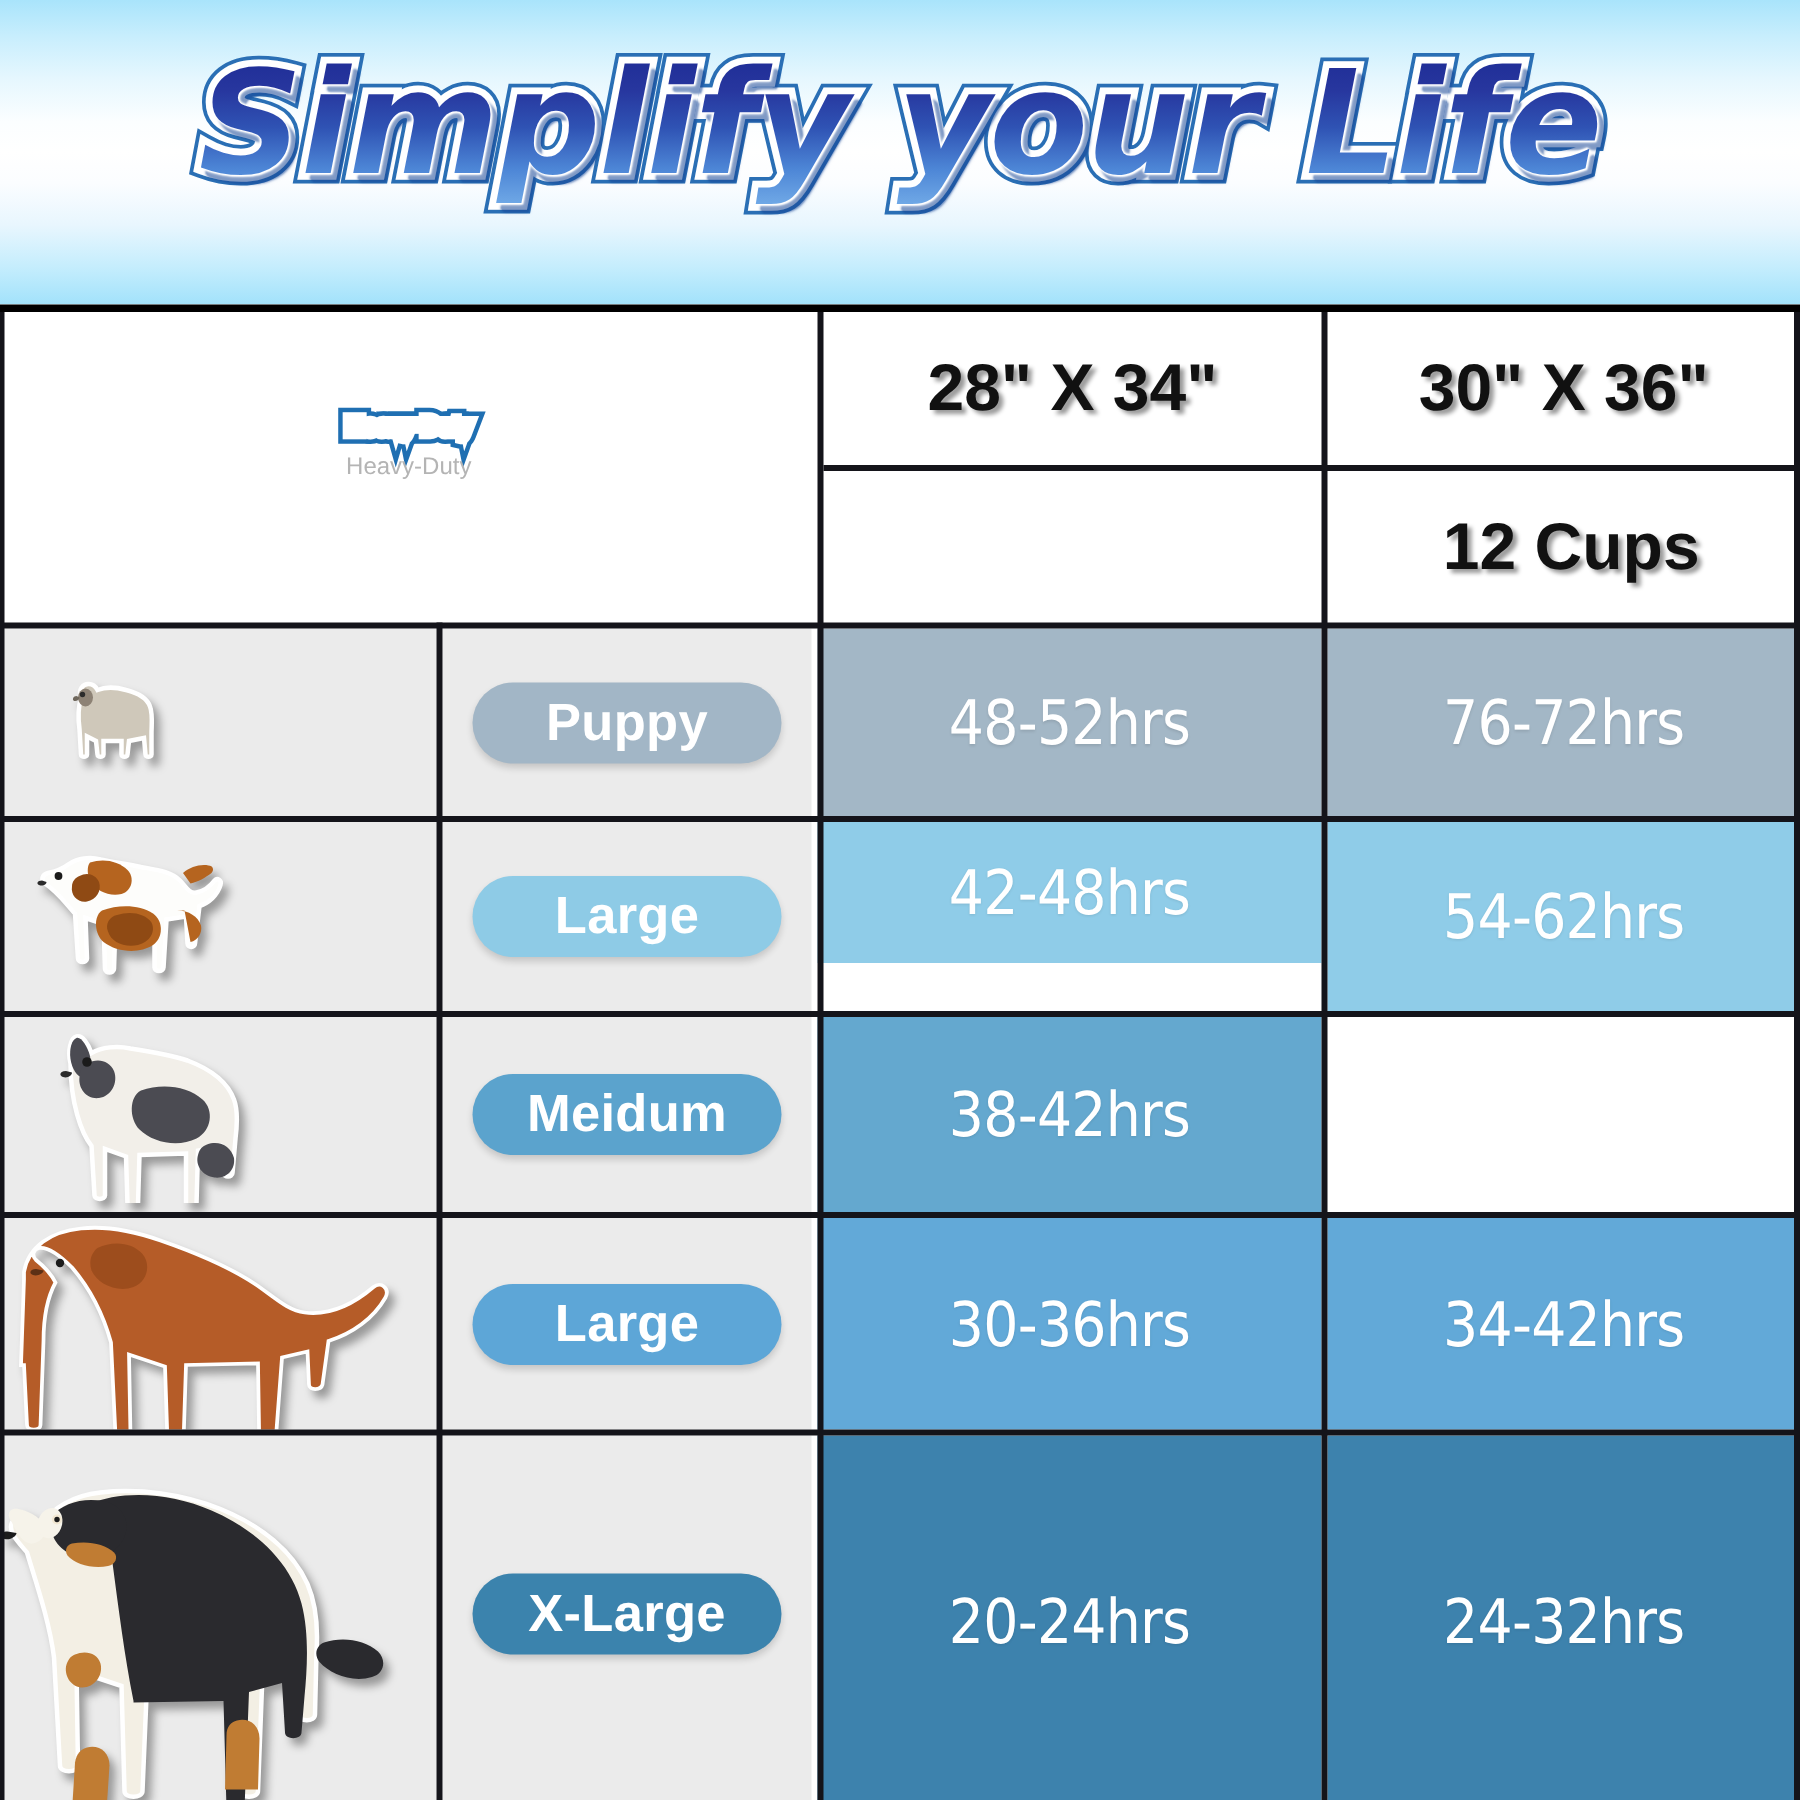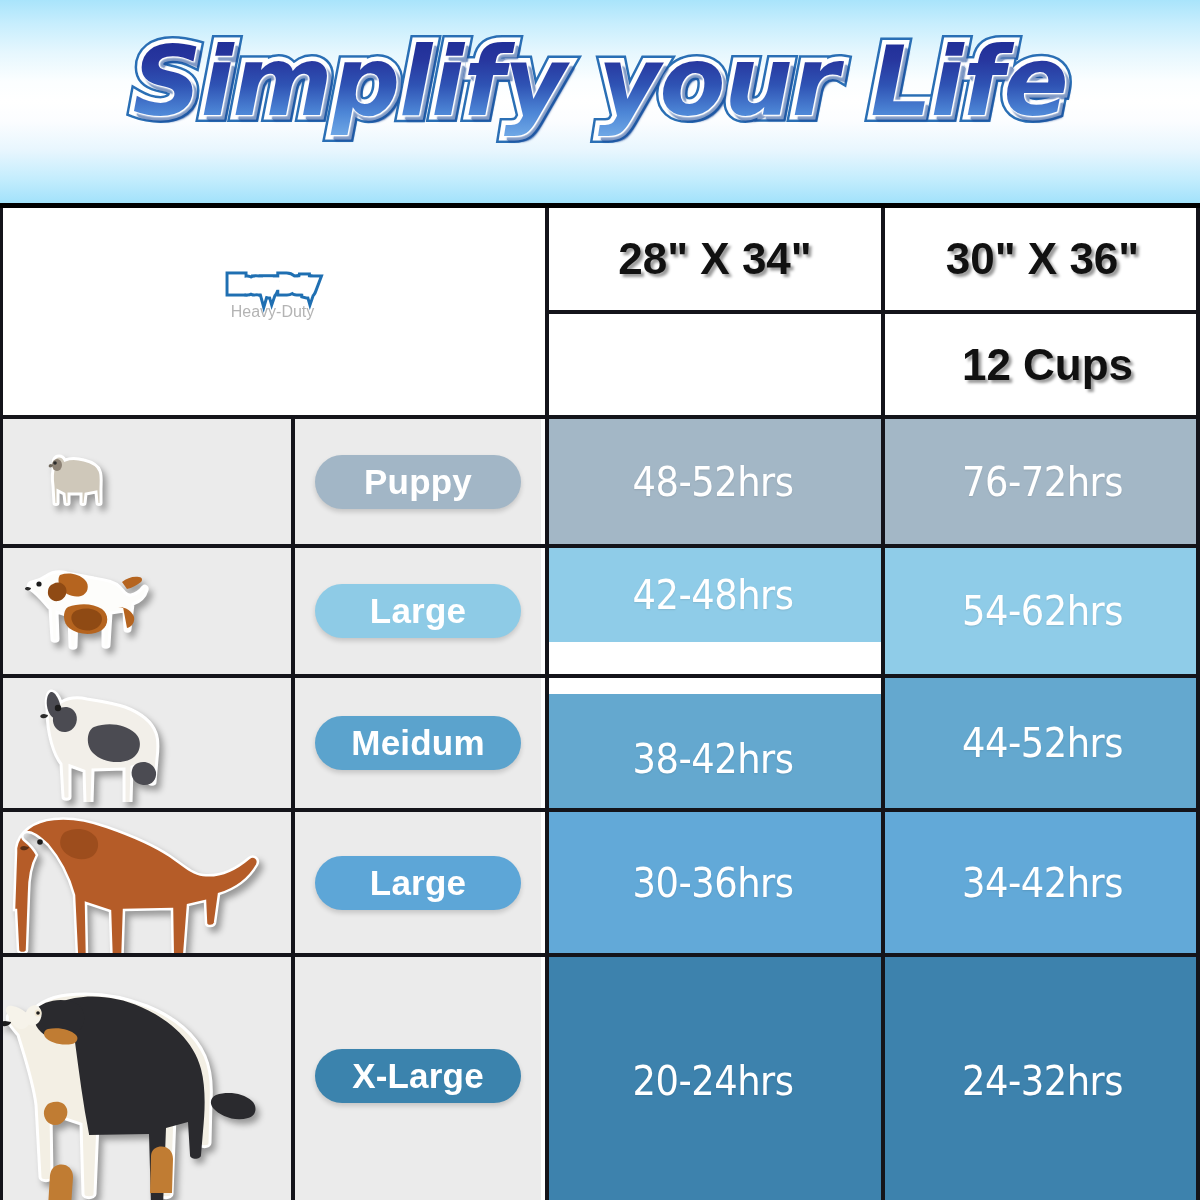--- a/index.html
+++ b/index.html
@@ -193,25 +193,22 @@
       <path fill="#4b4b52" d="M116 76c8-3 16 1 18 9 1 8-5 14-13 13-8-1-13-8-11-15 1-4 3-6 6-7z"></path>
       <circle cx="36" cy="21" r="3.2" fill="#1b1b1b"></circle>
       <path fill="#2b2b2b" d="M22 27c-4 0-5 3-2 4 3 1 6-1 6-3z"></path>
     </svg>
   </div>
   <div class="pillcell" style="top:470px;height:130px;">
     <div class="pill" style="background: rgb(91, 163, 205);">
       <span>Meidum</span>
     </div>
   </div>
-  <div class="datacell" style="left:545px;top:470px;width:336px;height:130px;background:#64a8cf;margin-top:16px;">
+  <div class="datacell" style="left:545px;top:470px;width:336px;height:130px;background:#64a8cf;">
     <span>38-42hrs</span>
-  </div>
-  <div class="datacell" style="left:885px;top:470px;width:315px;height:130px;background:#64a8cf;">
-    <span>44-52hrs</span>
   </div>
 
   <div class="dogcell" style="top:604px;height:141px;">
     <svg class="dogsvg" style="left:8px; top:-2px;" width="285" height="170" viewBox="0 0 285 170">
       <path fill="#b55c28" stroke="#fff" stroke-width="2.5" d="M40 35c-8-8-16-14-22-13-4 1-5 5-2 8 5 4 10 9 13 15-6 11-8 25-8 39l-2 56c0 4-9 4-9 0l-2-40-1 0 0 0c0 0 0 0 0 0l0 0-1 0 0 0 2-57c0-2 0-3 0-5C11 21 26 11 46 9c18-2 36 2 53 8 23 8 45 17 63 29 12 8 22 18 33 19 16 2 32-5 46-17 5-4 11 1 8 7-8 14-22 24-38 29l-4 29c-1 4-9 4-9 0l-1-22-17 4-5 66c0 4-10 4-10 0l-1-62-48 1-2 61c0 4-10 4-10 0l-2-60-24-8 1 54c0 4-10 4-10 0l-3-62C61 67 52 49 40 35z"></path>
       <path fill="#9d4d1d" d="M57 22c10-5 23-4 30 4 6 7 3 19-6 22-11 4-24-2-28-11-2-6 0-12 4-15z"></path>
       <circle cx="32" cy="32" r="2.8" fill="#1b1b1b"></circle>
       <path fill="#5c3016" d="M16 36c-4 0-5 3-2 4 3 1 7-1 7-3z"></path>
     </svg>
   </div>

